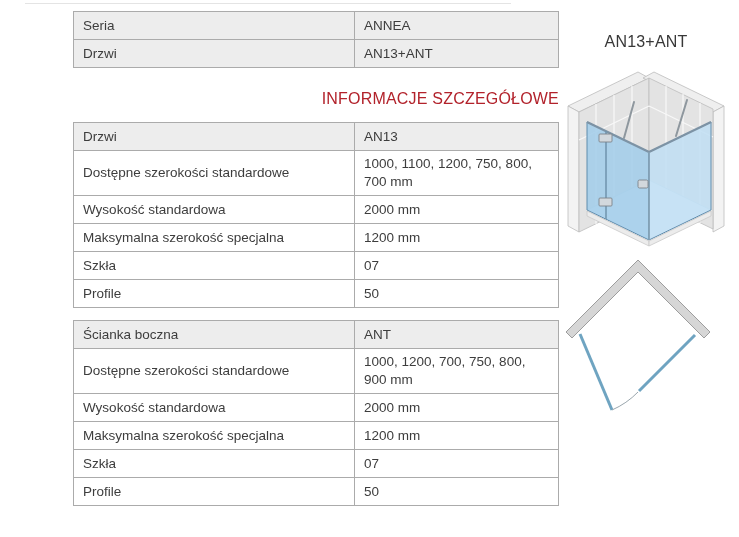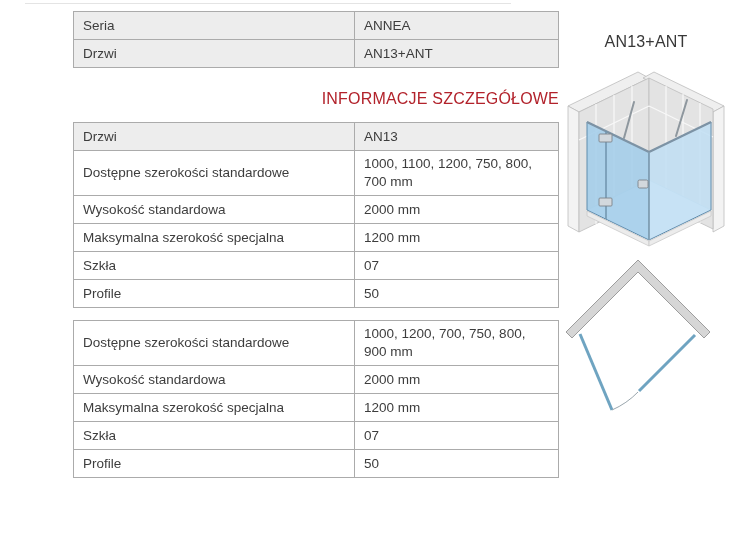--- a/index.html
+++ b/index.html
@@ -105,20 +105,24 @@
     </tr>
   </tbody>
     </table>
 
   <table class="spec-table details">
     <colgroup>
         <col class="c1">
         <col>
       </colgroup>
     <tbody>
+        <tr>
+      <td class="gray">Ścianka boczna</td>
+      <td class="gray">ANT</td>
+    </tr>
     <tr>
       <td>Dostępne szerokości standardowe</td>
       <td>1000, 1200, 700, 750, 800, 900 mm</td>
     </tr>
     <tr>
       <td>Wysokość standardowa</td>
       <td>2000 mm</td>
     </tr>
     <tr>
       <td>Maksymalna szerokość specjalna</td>

